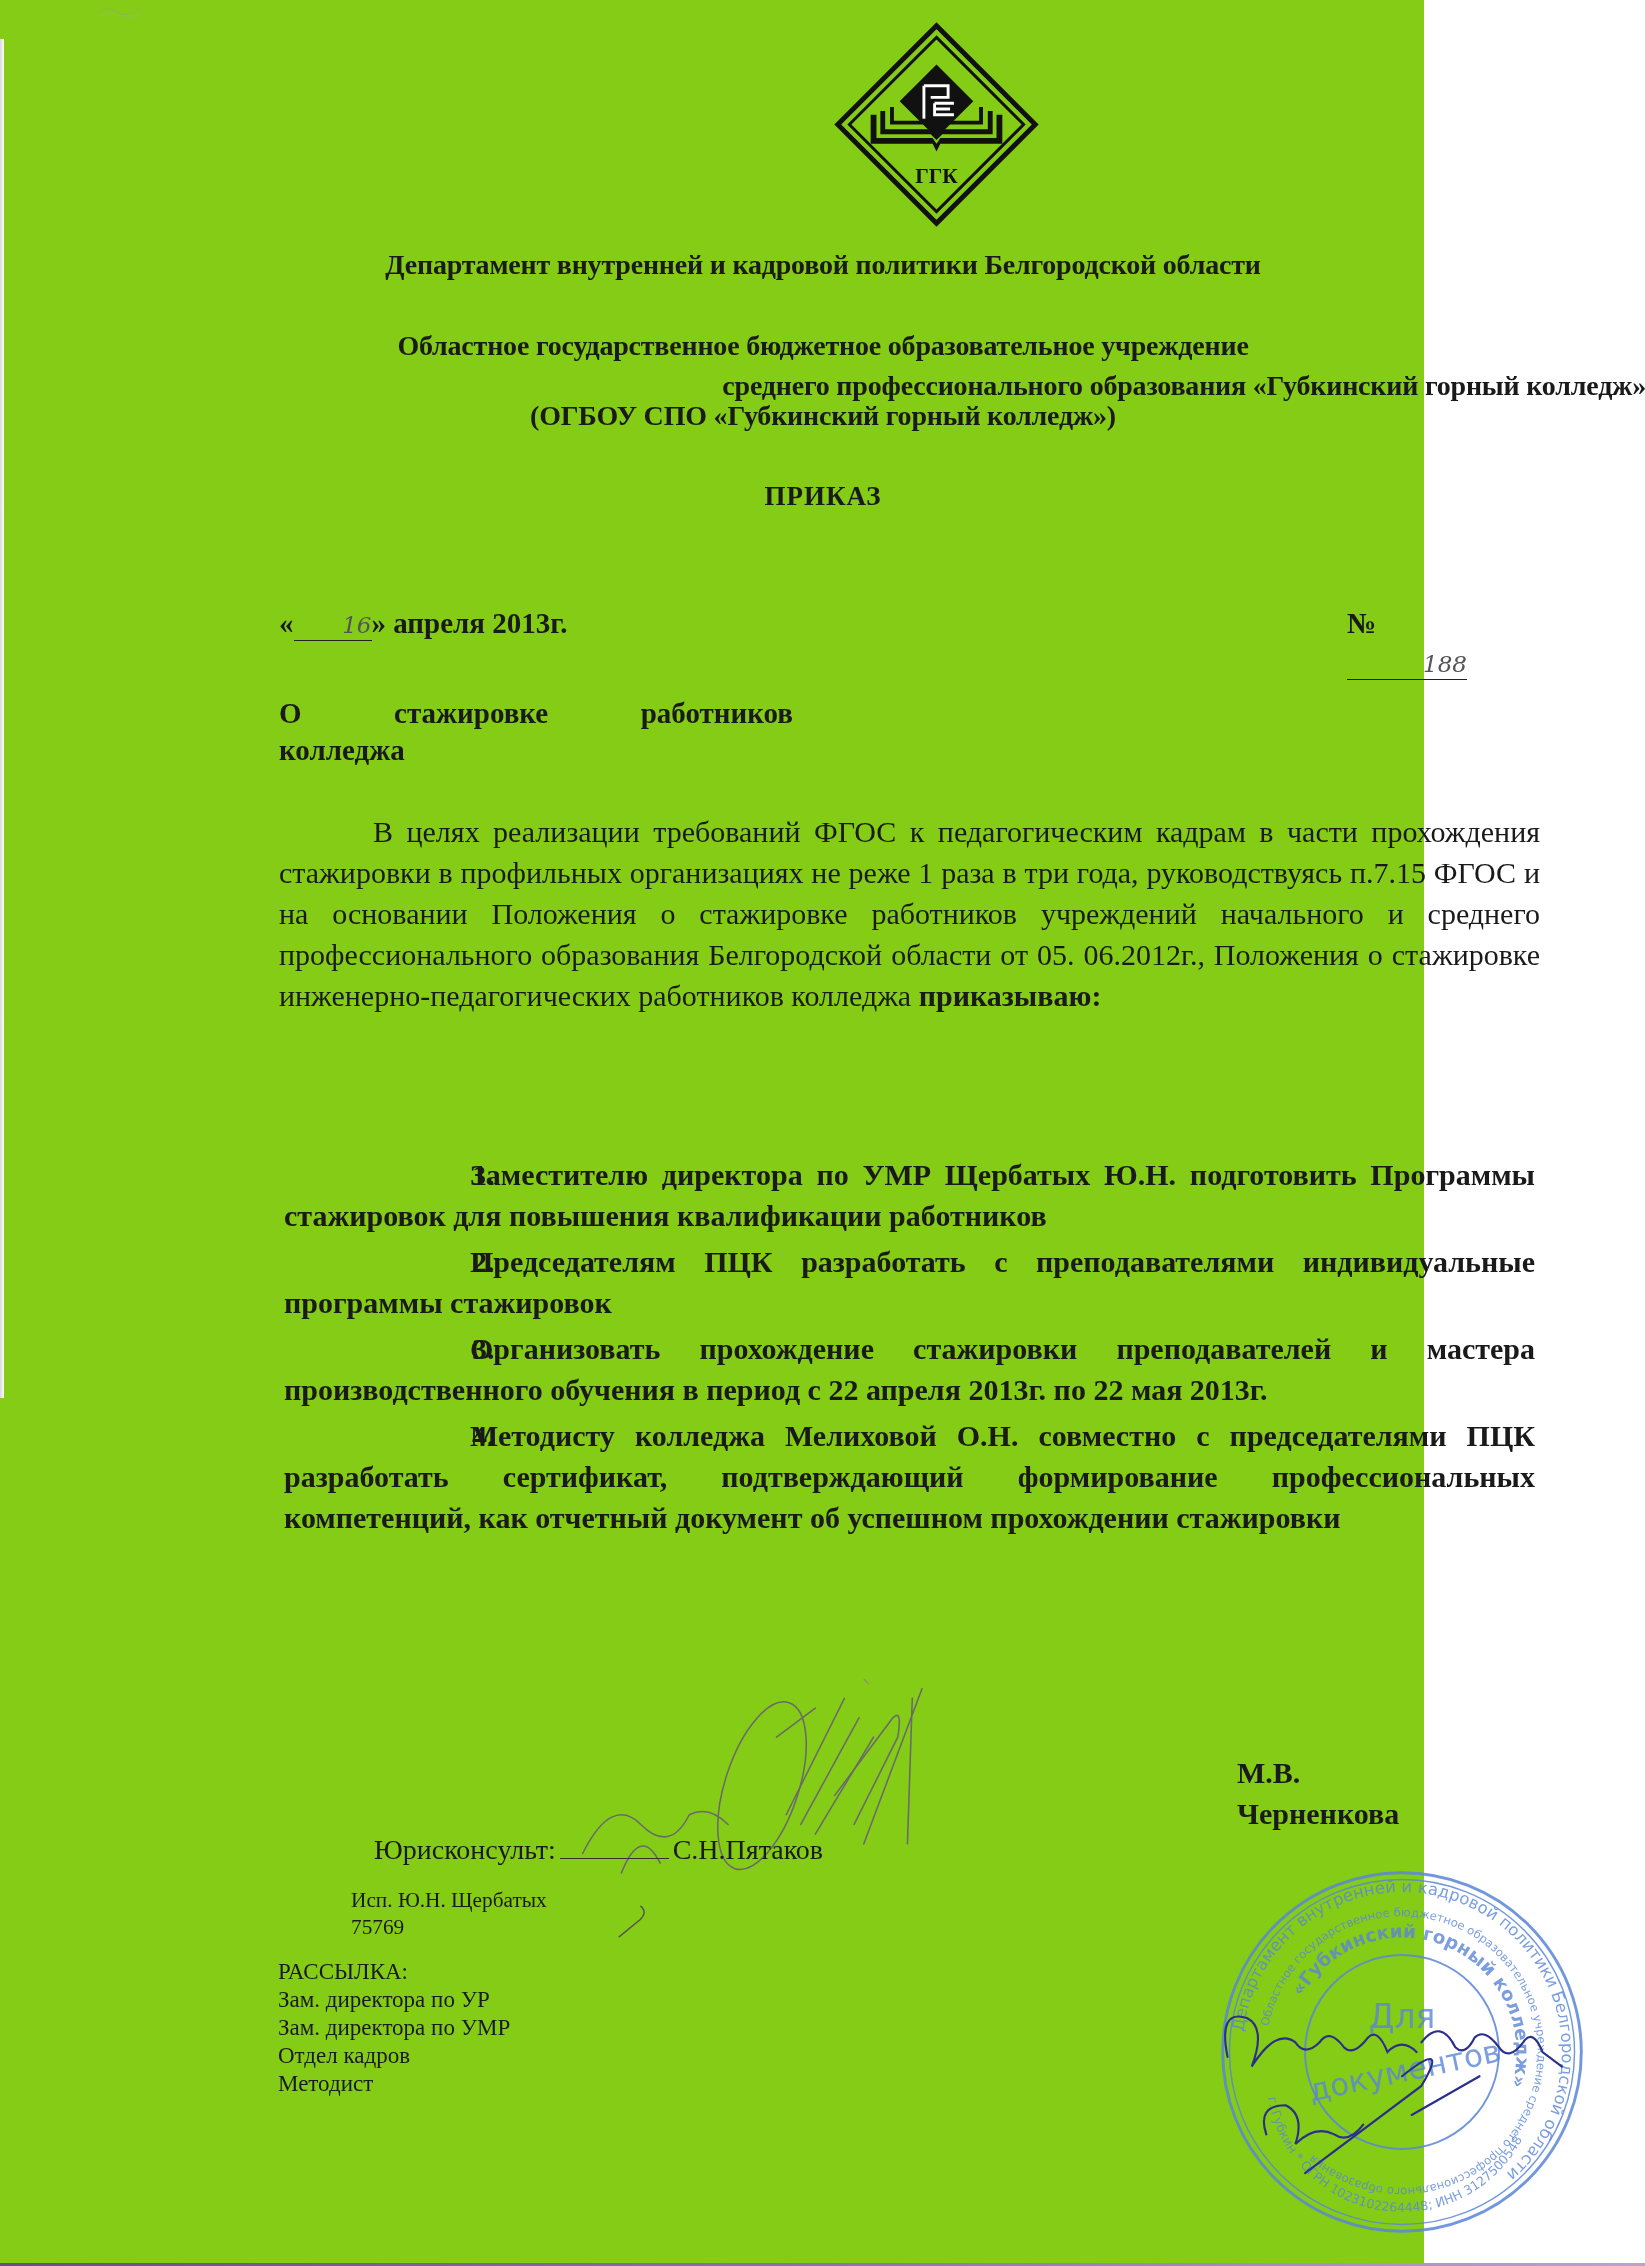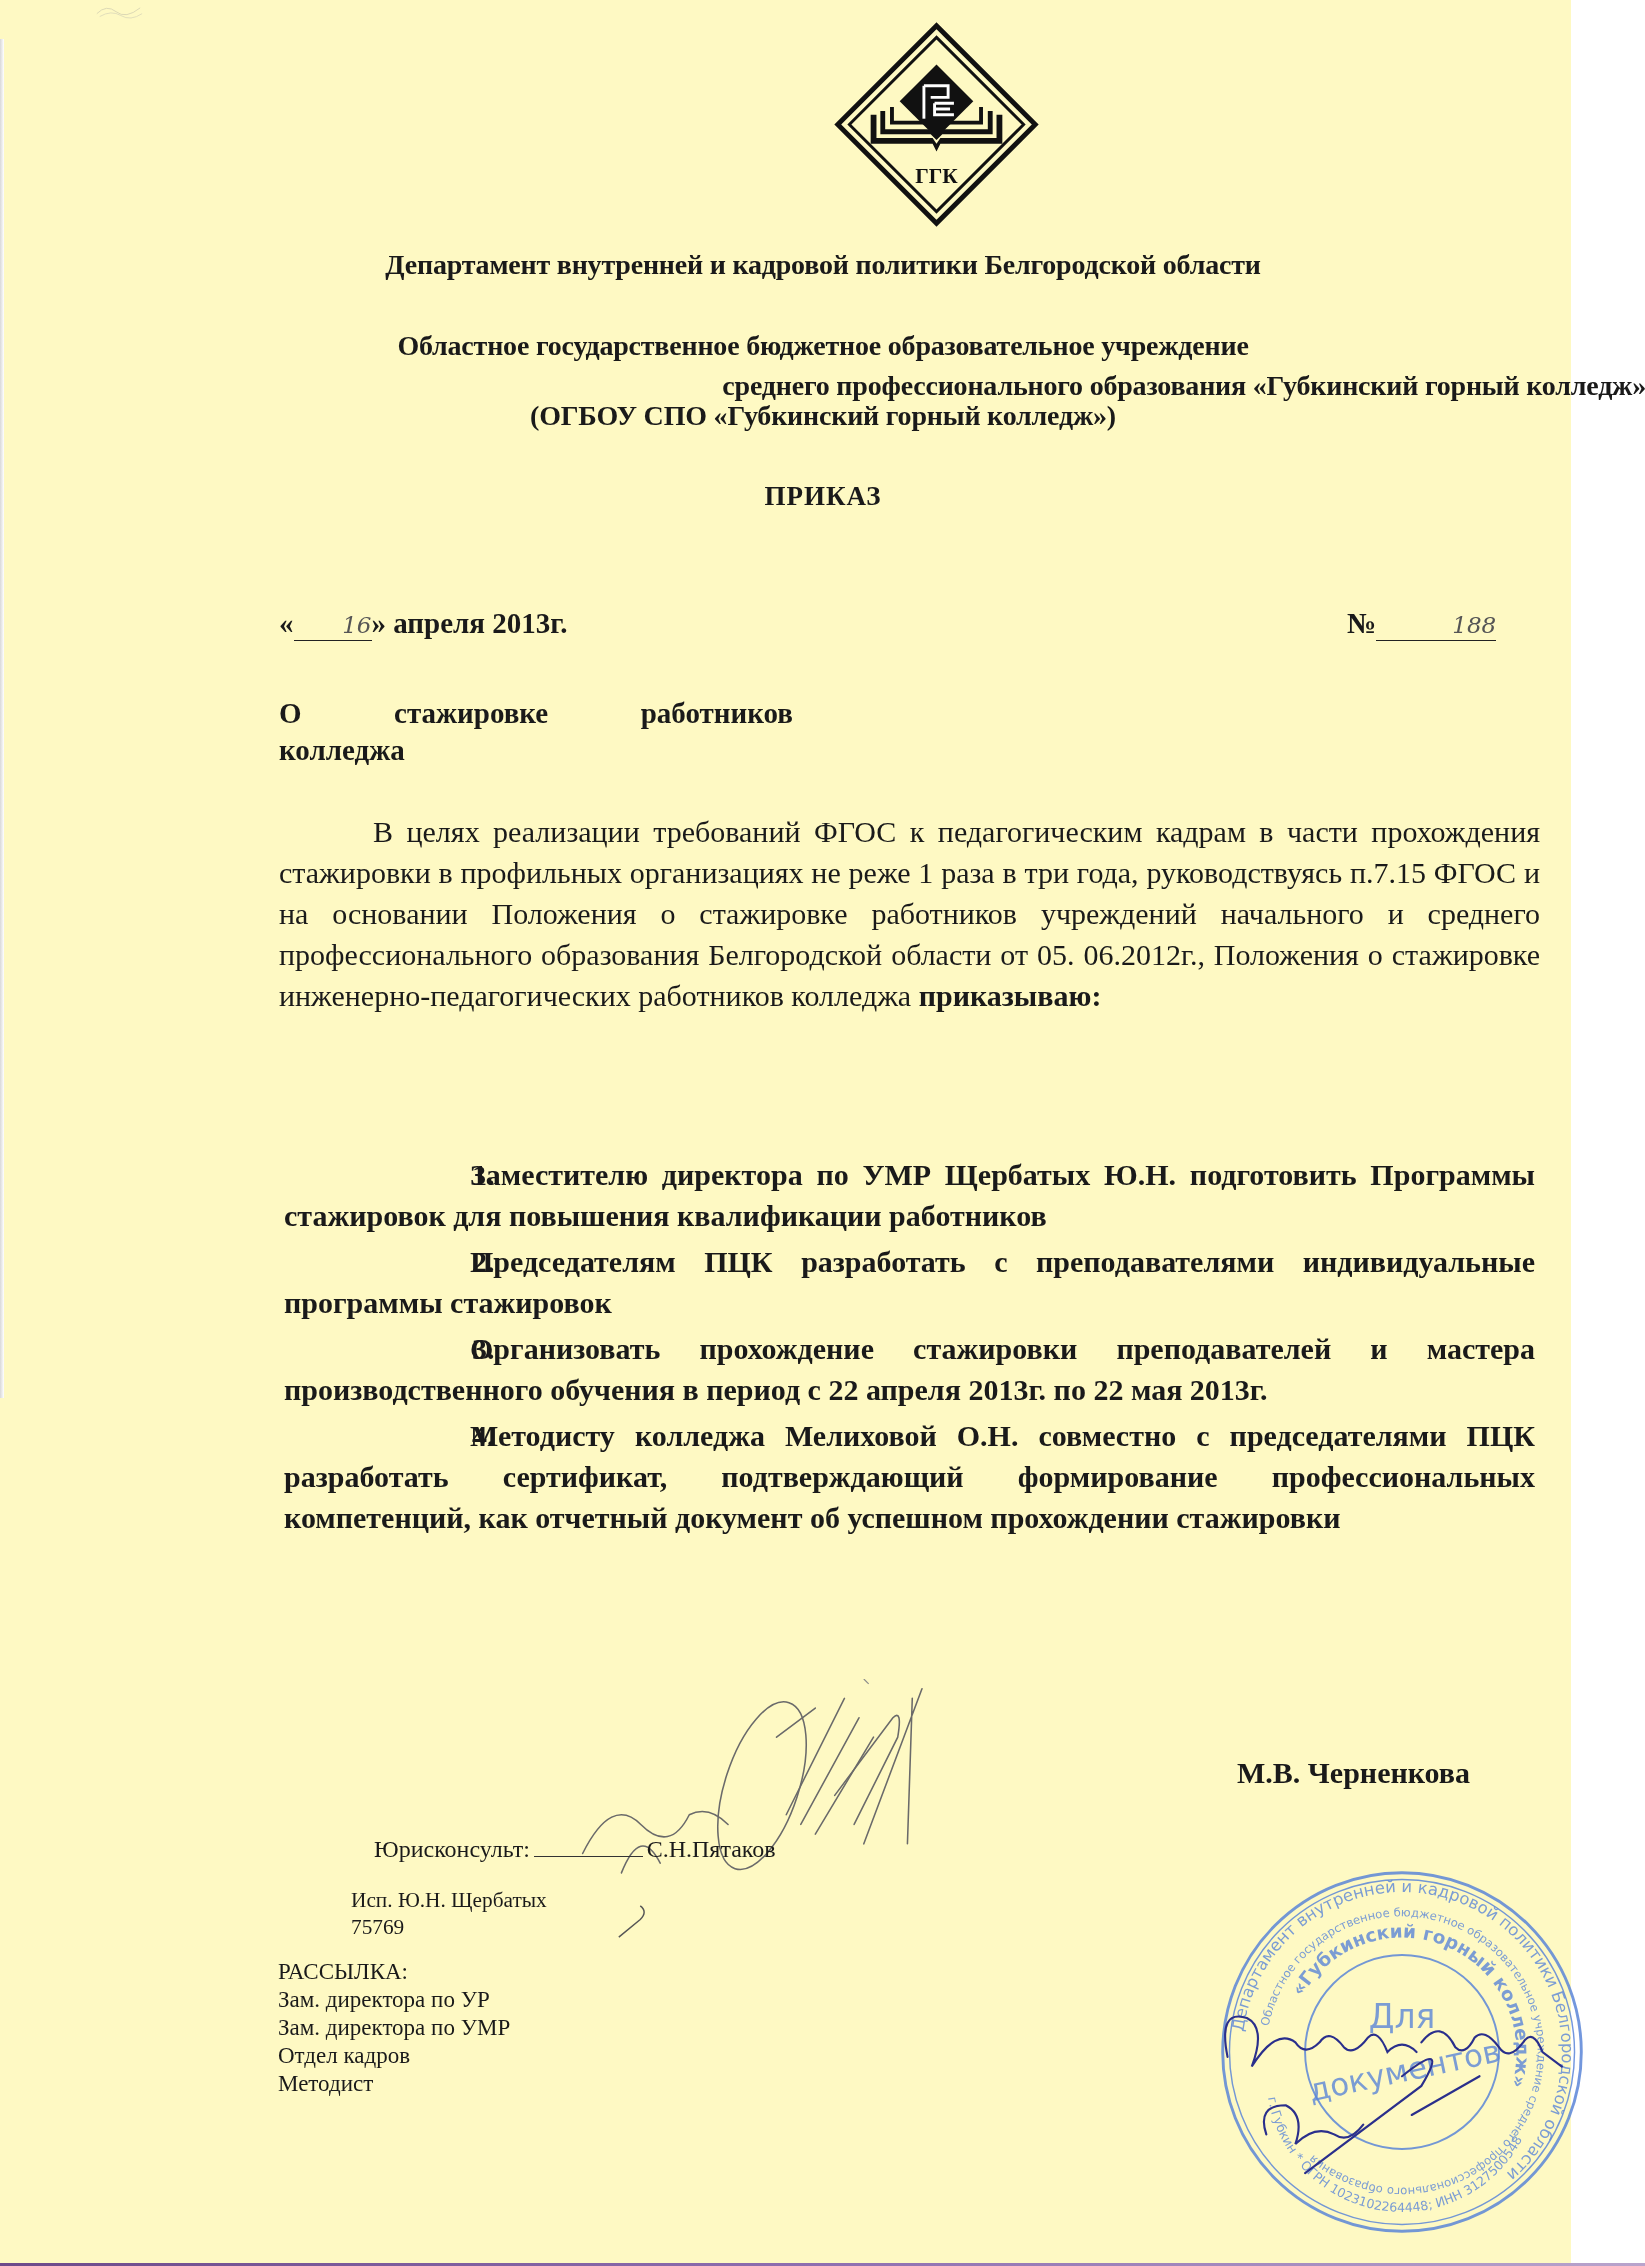--- a/index.html
+++ b/index.html
@@ -11,22 +11,22 @@
       width: 1646px;
       height: 2267px;
       position: relative;
       overflow: hidden;
       font-family: "Liberation Serif", "DejaVu Serif", serif;
       color: #1a1a1a;
     }
     .page {
       position: absolute;
       left: 0; top: 0;
-      width: 1571px; height: 2267px;
-      background: #fef9c3;
+      width: 1424px; height: 2267px;
+      background: #84cc16;
     }
     .scan-edge {
       position: absolute;
       left: 0; top: 39px;
       width: 3.9px; height: 1359px;
       background: linear-gradient(to right, #d8d8d8, #ffffff);
     }
     .scan-speck {
       position: absolute;
       left: 92px; top: 1.9px;
@@ -158,21 +158,21 @@
     .sig-name {
       position: absolute;
       left: 1237px; top: 1752px;
       font-size: 30px;
       font-weight: bold;
       line-height: 41px;
     }
     .lawyer {
       position: absolute;
       left: 374px; top: 1834px;
-      font-size: 24px;
+      font-size: 28px;
       line-height: 31px;
     }
     .lawyer .blank {
       display: inline-block;
       width: 109px;
       border-bottom: 1.5px solid #333;
       margin: 0 3.9px;
     }
     .executor {
       position: absolute;

